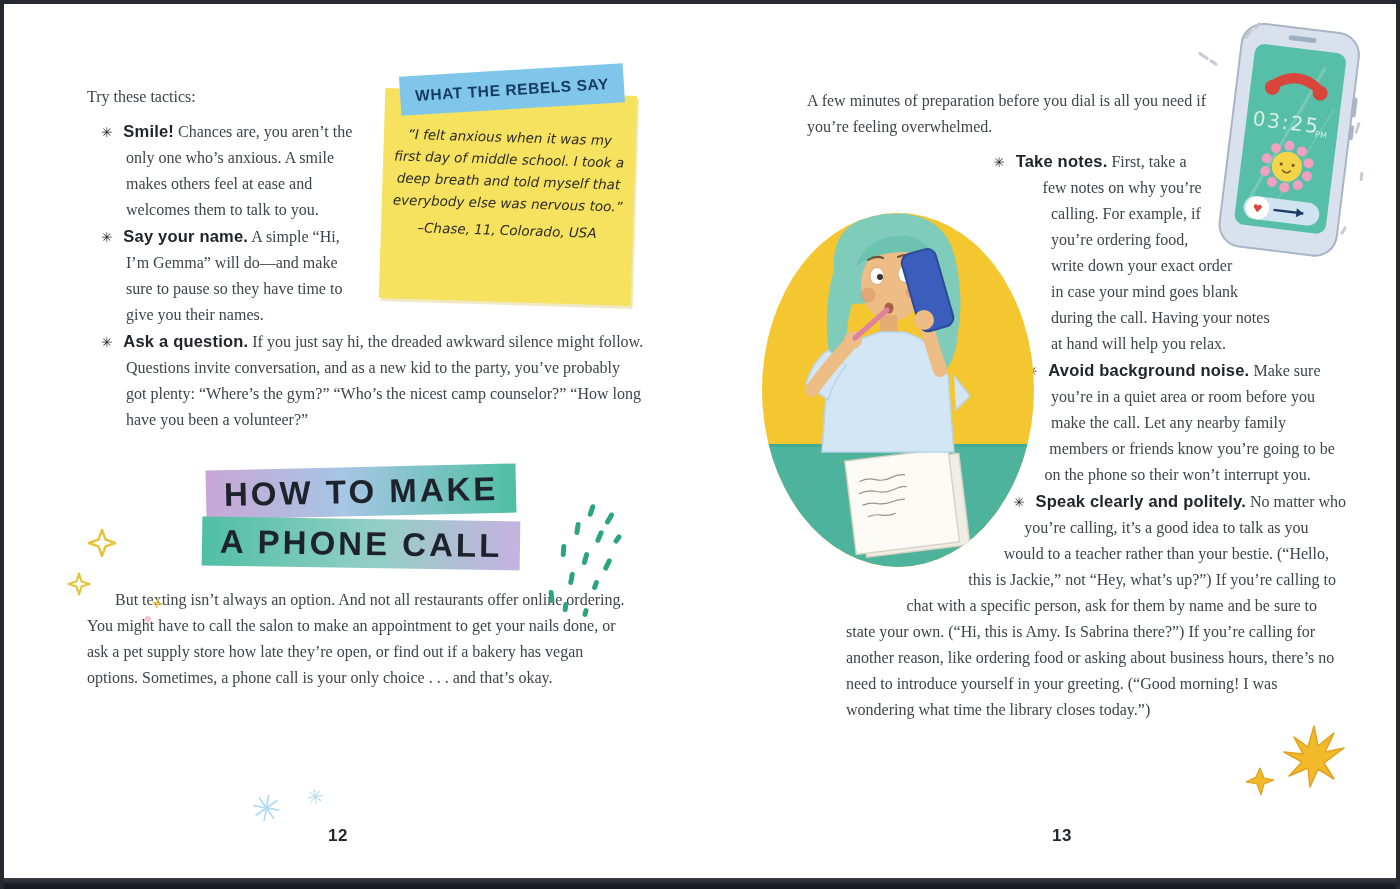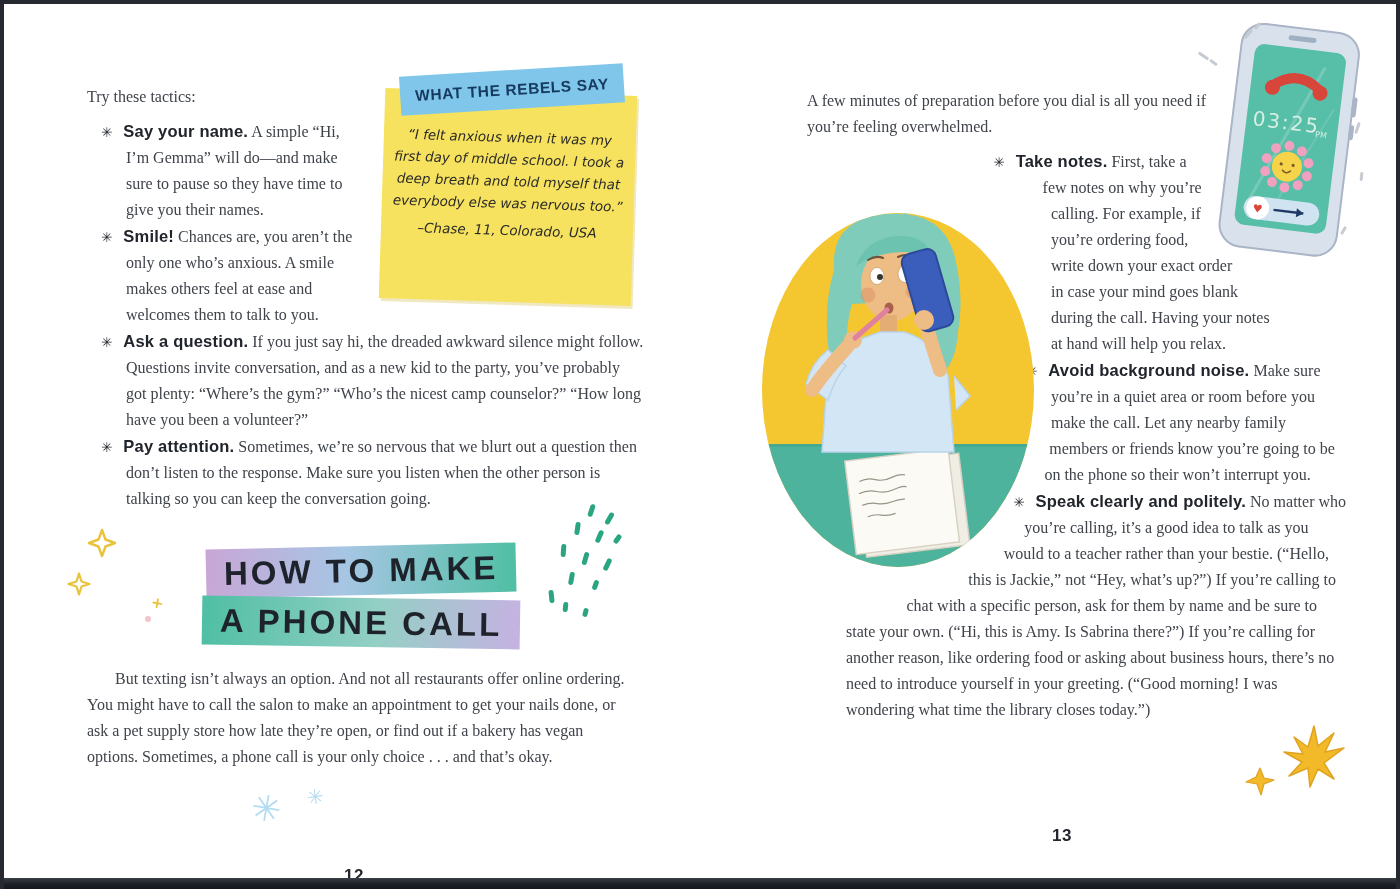--- a/index.html
+++ b/index.html
@@ -140,37 +140,32 @@
       <div class="note-paper">
         <div class="note-quote">“I felt anxious when it was my first day of middle school. I took a deep breath and told myself that everybody else was nervous too.”</div>
         <div class="note-attr">–Chase, 11, Colorado, USA</div>
       </div>
     </div>
 
     <p class="para">Try these tactics:</p>
 
     <p class="bullet">
       <span class="mark">✳</span>
+      <span class="lead">Smile!</span>
+      <span>Chances are, you aren’t the only one who’s anxious. A smile makes others feel at ease and welcomes them to talk to you.</span>
+    </p>
+    <p class="bullet">
+      <span class="mark">✳</span>
       <span class="lead">Say your name.</span>
       <span>A simple “Hi, I’m Gemma” will do—and make sure to pause so they have time to give you their names.</span>
     </p>
     <p class="bullet">
       <span class="mark">✳</span>
-      <span class="lead">Smile!</span>
-      <span>Chances are, you aren’t the only one who’s anxious. A smile makes others feel at ease and welcomes them to talk to you.</span>
-    </p>
-    <p class="bullet">
-      <span class="mark">✳</span>
       <span class="lead">Ask a question.</span>
       <span>If you just say hi, the dreaded awkward silence might follow. Questions invite conversation, and as a new kid to the party, you’ve probably got plenty: “Where’s the gym?” “Who’s the nicest camp counselor?” “How long have you been a volunteer?”</span>
-    </p>
-    <p class="bullet">
-      <span class="mark">✳</span>
-      <span class="lead">Pay attention.</span>
-      <span>Sometimes, we’re so nervous that we blurt out a question then don’t listen to the response. Make sure you listen when the other person is talking so you can keep the conversation going.</span>
     </p>
 
     <div class="heading-wrap">
       <div><span class="h-bar h-bar1">HOW TO MAKE</span></div>
       <div><span class="h-bar h-bar2">A PHONE CALL</span></div>
     </div>
 
     <p class="para para-indent">But texting isn’t always an option. And not all restaurants offer online ordering. You might have to call the salon to make an appointment to get your nails done, or ask a pet supply store how late they’re open, or find out if a bakery has vegan options. Sometimes, a phone call is your only choice . . . and that’s okay.</p>
 
     <svg class="sparkle" style="left:8px; top:452px;" width="30" height="30" viewBox="0 0 30 30">
@@ -330,17 +325,17 @@
   <span class="motion m4"></span>
   <span class="motion m5"></span>
   <span class="motion m6"></span>
   <span class="motion m7"></span>
 
   <svg class="stars-gold" width="120" height="85" viewBox="0 0 120 85">
     <path d="M104 24 L85 28 L94 9 L78 22 L74 2 L68 23 L54 13 L63 30 L44 28 L62 38 L49 52 L68 44 L70 63 L78 45 L94 55 L84 39 Z" fill="#f2b929" stroke="#e0a31f" stroke-width="1.5" stroke-linejoin="round"></path>
     <path d="M20 44 L24 54 L34 56 L24 60 L21 71 L17 60 L6 58 L16 53 Z" fill="#f2b929" stroke="#e0a31f" stroke-width="1.2" stroke-linejoin="round"></path>
   </svg>
 
-  <div class="pagenum" style="left:340px;margin-top:40px;">12</div>
+  <div class="pagenum" style="left:324px;">12</div>
   <div class="pagenum" style="left:1048px;">13</div>
 
   <div class="book-bottom-edge"></div>
 </div>
 
 </body></html>

